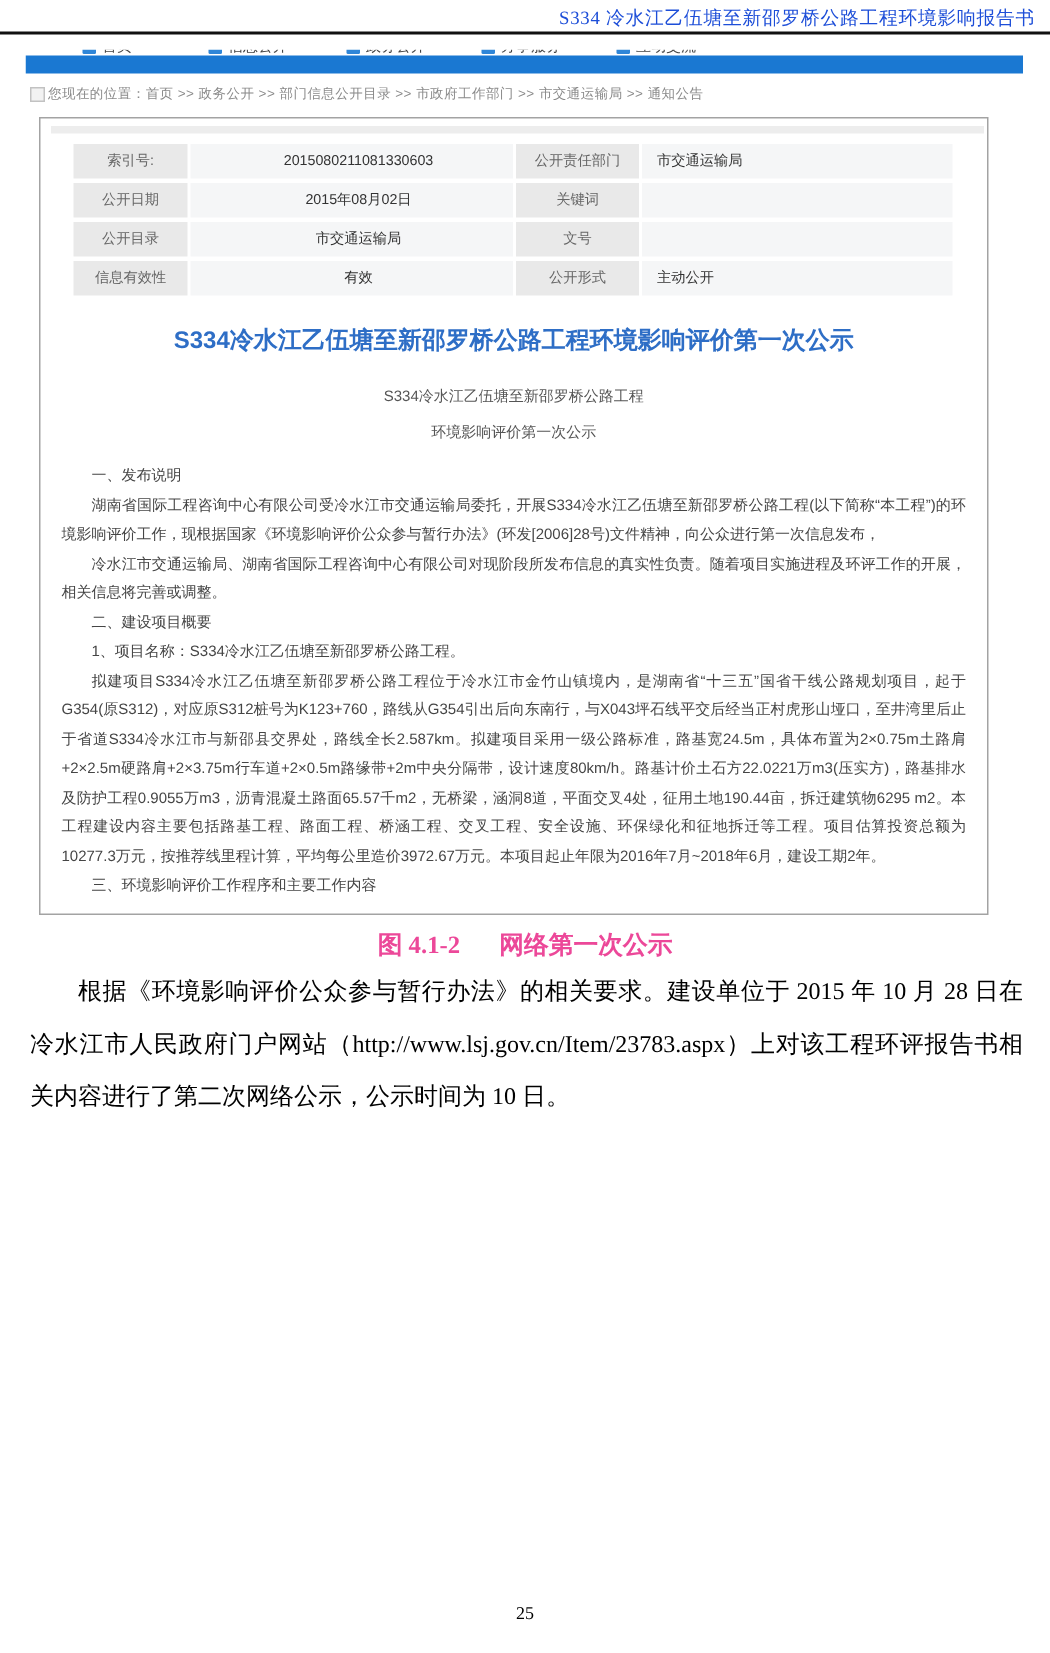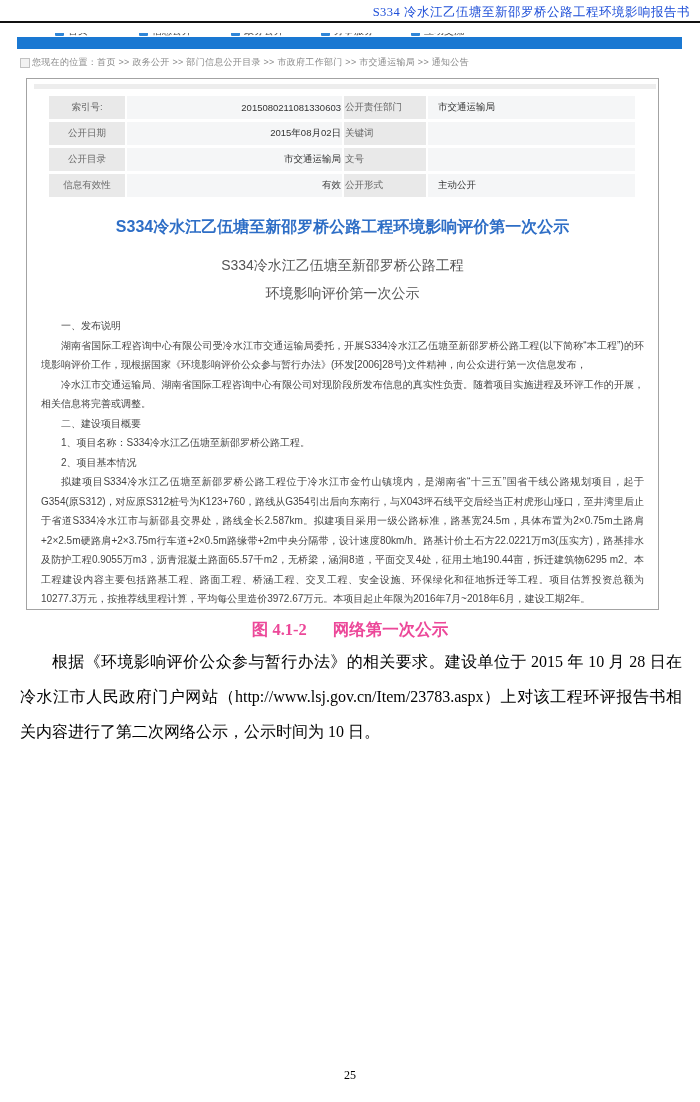--- a/index.html
+++ b/index.html
@@ -26,26 +26,26 @@
   .crumb-ico{width:8px;height:8px;border:1px solid #c2c2c2;background:#f2f2f2;display:inline-block;}
   .crumb-text{font-size:9px;color:#8a8a8a;letter-spacing:.3px;}
 
   .panel{margin-left:9px;margin-top:4px;width:631px;height:530px;border:1px solid #a3a3a3;
         background:#fff;overflow:hidden;}
   .table-strip{margin:5px 2px 0 7px;height:5px;background:#ededed;}
 
   .info-table{border-collapse:separate;border-spacing:2px 3px;margin:4px 0 0 20px;}
   .info-table td{height:21px;font-size:9.5px;}
   .lbl{width:74px;background:#e9e9e9;color:#666;text-align:center;}
-  .lbl2{width:80px;background:#e9e9e9;color:#666;}
-  .val{width:204px;background:#f5f6f7;color:#333;padding-left:10px;text-align:right;}
+  .lbl2{width:80px;background:#e9e9e9;color:#666;text-align:center;}
+  .val{width:204px;background:#f5f6f7;color:#333;padding-left:10px;text-align:center;}
   .val2{width:196px;background:#f5f6f7;color:#333;padding-left:10px;text-align:left;}
 
   .art-title{margin-top:17px;text-align:center;color:#2e6ec6;font-weight:bold;font-size:16px;}
-  .art-sub{text-align:center;font-size:14px;color:#555;}
+  .art-sub{text-align:center;font-size:10px;color:#555;}
   .sub1{margin-top:19px;}
   .sub2{margin-top:10px;}
 
   .art-body{margin:13px 14px 0 14px;font-size:10px;color:#454545;line-height:19.5px;
         text-align:justify;}
   .art-body p{margin:0;text-indent:2em;}
 
   
   .caption{position:absolute;top:619px;left:0;width:700px;text-align:center;
         font-family:"Liberation Serif",serif;font-size:16.5px;font-weight:bold;color:#ec4899;}
@@ -131,21 +131,20 @@
       <div class="art-title">S334冷水江乙伍塘至新邵罗桥公路工程环境影响评价第一次公示</div>
       <div class="art-sub sub1">S334冷水江乙伍塘至新邵罗桥公路工程</div>
       <div class="art-sub sub2">环境影响评价第一次公示</div>
 
       <div class="art-body">
         <p>一、发布说明</p>
         <p>湖南省国际工程咨询中心有限公司受冷水江市交通运输局委托，开展S334冷水江乙伍塘至新邵罗桥公路工程(以下简称“本工程”)的环境影响评价工作，现根据国家《环境影响评价公众参与暂行办法》(环发[2006]28号)文件精神，向公众进行第一次信息发布，</p>
         <p>冷水江市交通运输局、湖南省国际工程咨询中心有限公司对现阶段所发布信息的真实性负责。随着项目实施进程及环评工作的开展，相关信息将完善或调整。</p>
         <p>二、建设项目概要</p>
         <p>1、项目名称：S334冷水江乙伍塘至新邵罗桥公路工程。</p>
-        <p>2、项目基本情况</p>
         <p>拟建项目S334冷水江乙伍塘至新邵罗桥公路工程位于冷水江市金竹山镇境内，是湖南省“十三五”国省干线公路规划项目，起于G354(原S312)，对应原S312桩号为K123+760，路线从G354引出后向东南行，与X043坪石线平交后经当正村虎形山垭口，至井湾里后止于省道S334冷水江市与新邵县交界处，路线全长2.587km。拟建项目采用一级公路标准，路基宽24.5m，具体布置为2×0.75m土路肩+2×2.5m硬路肩+2×3.75m行车道+2×0.5m路缘带+2m中央分隔带，设计速度80km/h。路基计价土石方22.0221万m3(压实方)，路基排水及防护工程0.9055万m3，沥青混凝土路面65.57千m2，无桥梁，涵洞8道，平面交叉4处，征用土地190.44亩，拆迁建筑物6295 m2。本工程建设内容主要包括路基工程、路面工程、桥涵工程、交叉工程、安全设施、环保绿化和征地拆迁等工程。项目估算投资总额为10277.3万元，按推荐线里程计算，平均每公里造价3972.67万元。本项目起止年限为2016年7月~2018年6月，建设工期2年。</p>
         <p>三、环境影响评价工作程序和主要工作内容</p>
 
       </div>
     </div>
   </div>
 
   <div class="caption">
     <span>图 4.1-2</span><span class="cap-title">网络第一次公示</span>
   </div>

